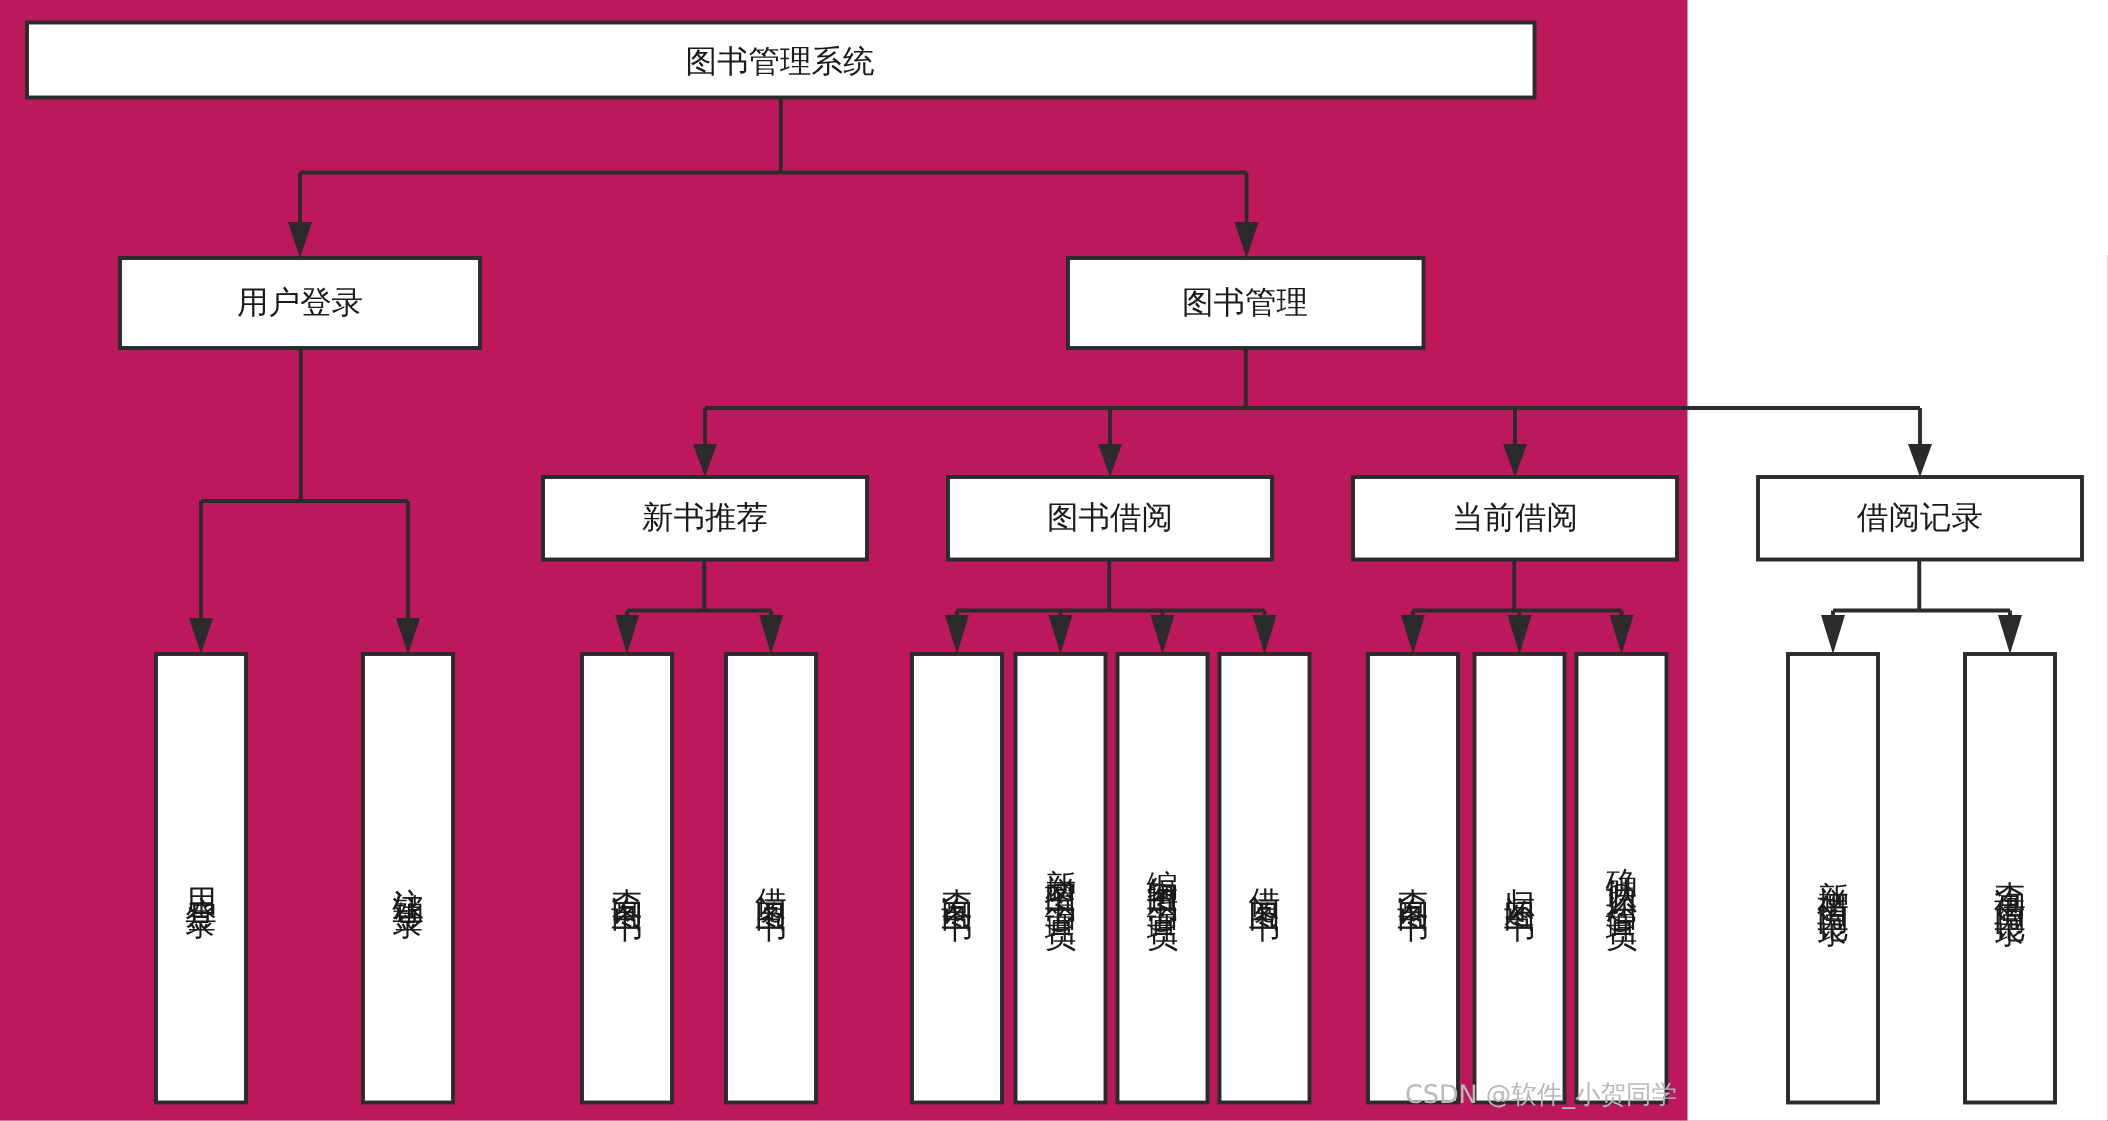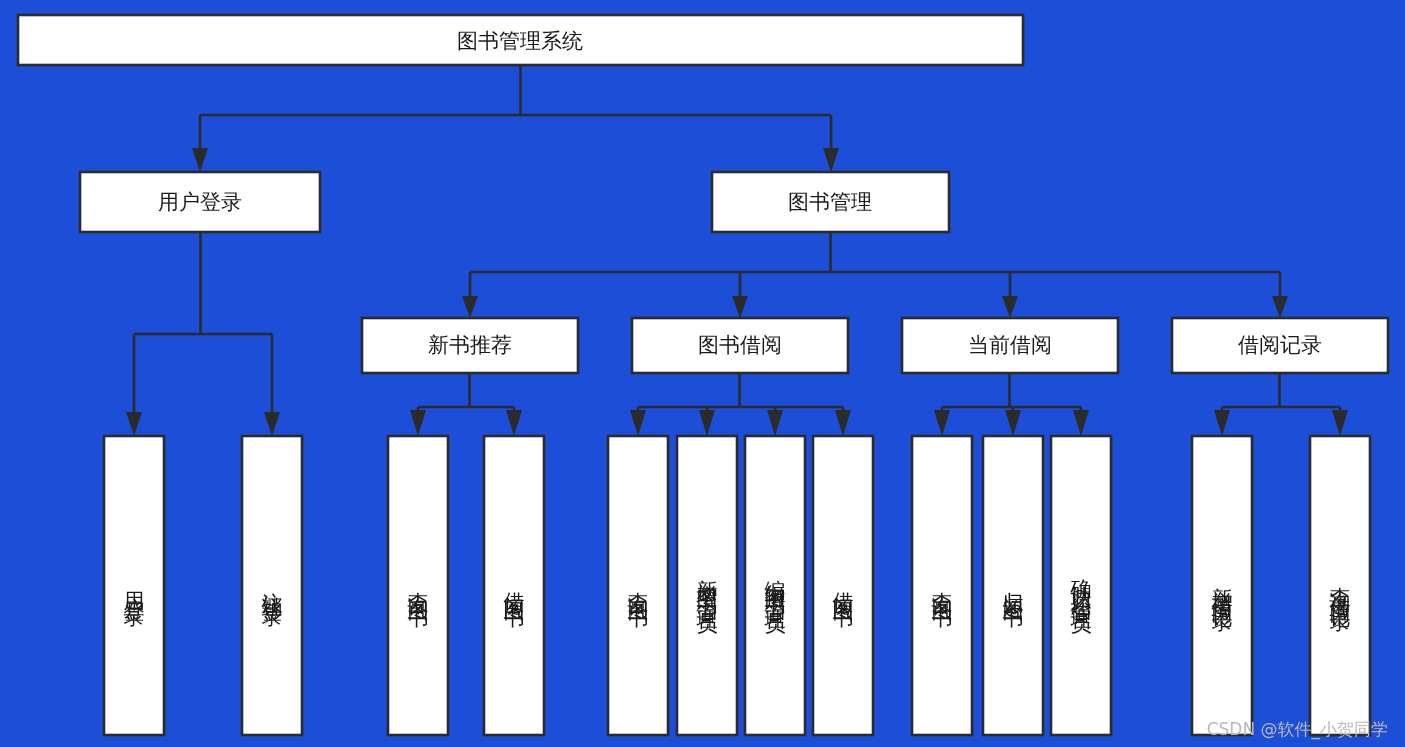--- a/index.html
+++ b/index.html
@@ -8,23 +8,23 @@
     background: #ffffff;
   }
   body {
     width: 1405px;
     height: 747px;
     overflow: hidden;
     font-family: "DejaVu Sans", "Liberation Sans", sans-serif;
   }
   #diagram-root {
     position: relative;
-    width: 1405px;
+    width: 1125px;
     height: 747px;
-    background: #1d4ed8;
+    background: #be185d;
   }
   svg#flow-svg {
     position: absolute;
     top: 0;
     left: 0;
     width: 1405px;
     height: 747px;
     display: block;
   }
   .node-box {
@@ -55,21 +55,21 @@
     fill: #1a1a1a;
     writing-mode: vertical-rl;
     text-orientation: upright;
     glyph-orientation-vertical: 0;
     letter-spacing: 5px;
     dominant-baseline: central;
     text-anchor: middle;
   }
   .watermark {
     position: absolute;
-    right: 17px;
+    right: 7px;
     bottom: 6px;
     font-family: "DejaVu Sans", "Liberation Sans", sans-serif;
     font-size: 17px;
     color: #b9b9b9;
     white-space: nowrap;
     user-select: none;
   }
 </style>
 </head>
 <body>

